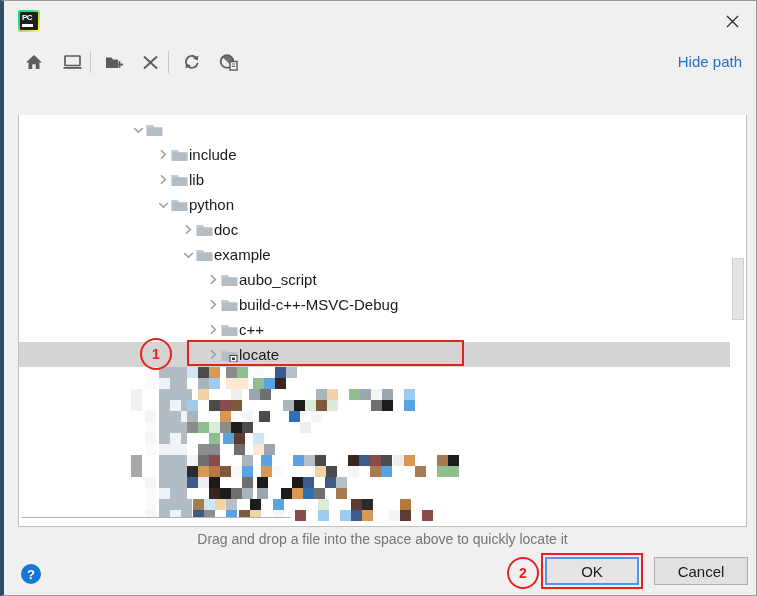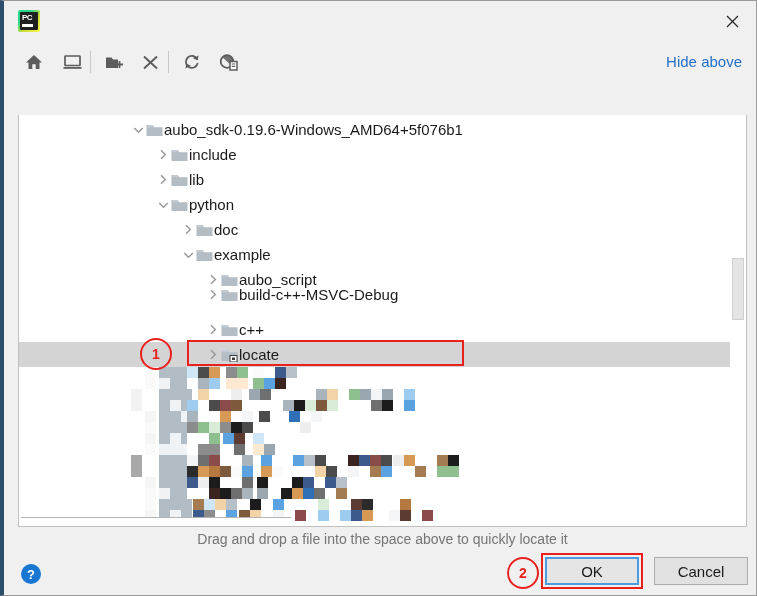--- a/index.html
+++ b/index.html
@@ -376,41 +376,40 @@
 
     <div class="tool-btn" style="left:210px">
       <svg width="19" height="18" viewBox="0 0 19 18">
         <circle cx="8" cy="8.5" r="6.3" fill="none" stroke="#5c5c5c" stroke-width="1.8"></circle>
         <path d="M3.4 4.2 A6.3 6.3 0 0 1 12.6 12.8" fill="#5c5c5c" opacity="0.85"></path>
         <rect x="11" y="8.5" width="7" height="8.5" fill="#ffffff" stroke="#5c5c5c" stroke-width="1.5"></rect>
         <path d="M12.8 11 L16.2 11 M12.8 13.3 L16.2 13.3" stroke="#5c5c5c" stroke-width="1.2"></path>
       </svg>
     </div>
 
-    <div id="hide-path-link">Hide above</div>
+    <div id="hide-path-link">Hide path</div>
   </div>
 
 
   <div id="tree-panel">
 
     <div id="tree-rows">
         <div class="tree-row" style="top: 2px;">
           <div style="width: 112px; flex: 0 0 auto;"></div>
           <div class="twisty">
             <svg width="11" height="8" viewBox="0 0 11 8">
               <path d="M1.2 2 L5.5 6.3 L9.8 2" stroke="#9a9a9a" stroke-width="1.5" fill="none"></path>
             </svg>
           </div>
           <div class="folder-ico">
             <svg width="17" height="14" viewBox="0 0 17 14">
               <path d="M0.5 2 L0.5 13 L16.5 13 L16.5 4.2 L8.2 4.2 L6.6 2 Z" fill="#b4bcc4"></path>
               <path d="M0.5 2 L6.6 2 L8.2 4.2 L0.5 4.2 Z" fill="#c3cad1"></path>
             </svg>
           </div>
-          <span class="tree-label">aubo_sdk-0.19.6-Windows_AMD64+5f076b1</span>
         </div>
         <div class="tree-row" style="top: 27px; text-align: center;">
           <div style="width: 137px; flex: 0 0 auto;"></div>
           <div class="twisty">
             <svg width="8" height="11" viewBox="0 0 8 11">
               <path d="M2 1.2 L6.3 5.5 L2 9.8" stroke="#9a9a9a" stroke-width="1.5" fill="none"></path>
             </svg>
           </div>
           <div class="folder-ico">
             <svg width="17" height="14" viewBox="0 0 17 14">
@@ -488,21 +487,21 @@
             </svg>
           </div>
           <div class="folder-ico">
             <svg width="17" height="14" viewBox="0 0 17 14">
               <path d="M0.5 2 L0.5 13 L16.5 13 L16.5 4.2 L8.2 4.2 L6.6 2 Z" fill="#b4bcc4"></path>
               <path d="M0.5 2 L6.6 2 L8.2 4.2 L0.5 4.2 Z" fill="#c3cad1"></path>
             </svg>
           </div>
           <span class="tree-label">aubo_script</span>
         </div>
-        <div class="tree-row" style="top: 167px;">
+        <div class="tree-row" style="top: 177px;">
           <div style="width: 187px; flex: 0 0 auto;"></div>
           <div class="twisty">
             <svg width="8" height="11" viewBox="0 0 8 11">
               <path d="M2 1.2 L6.3 5.5 L2 9.8" stroke="#9a9a9a" stroke-width="1.5" fill="none"></path>
             </svg>
           </div>
           <div class="folder-ico">
             <svg width="17" height="14" viewBox="0 0 17 14">
               <path d="M0.5 2 L0.5 13 L16.5 13 L16.5 4.2 L8.2 4.2 L6.6 2 Z" fill="#b4bcc4"></path>
               <path d="M0.5 2 L6.6 2 L8.2 4.2 L0.5 4.2 Z" fill="#c3cad1"></path>

